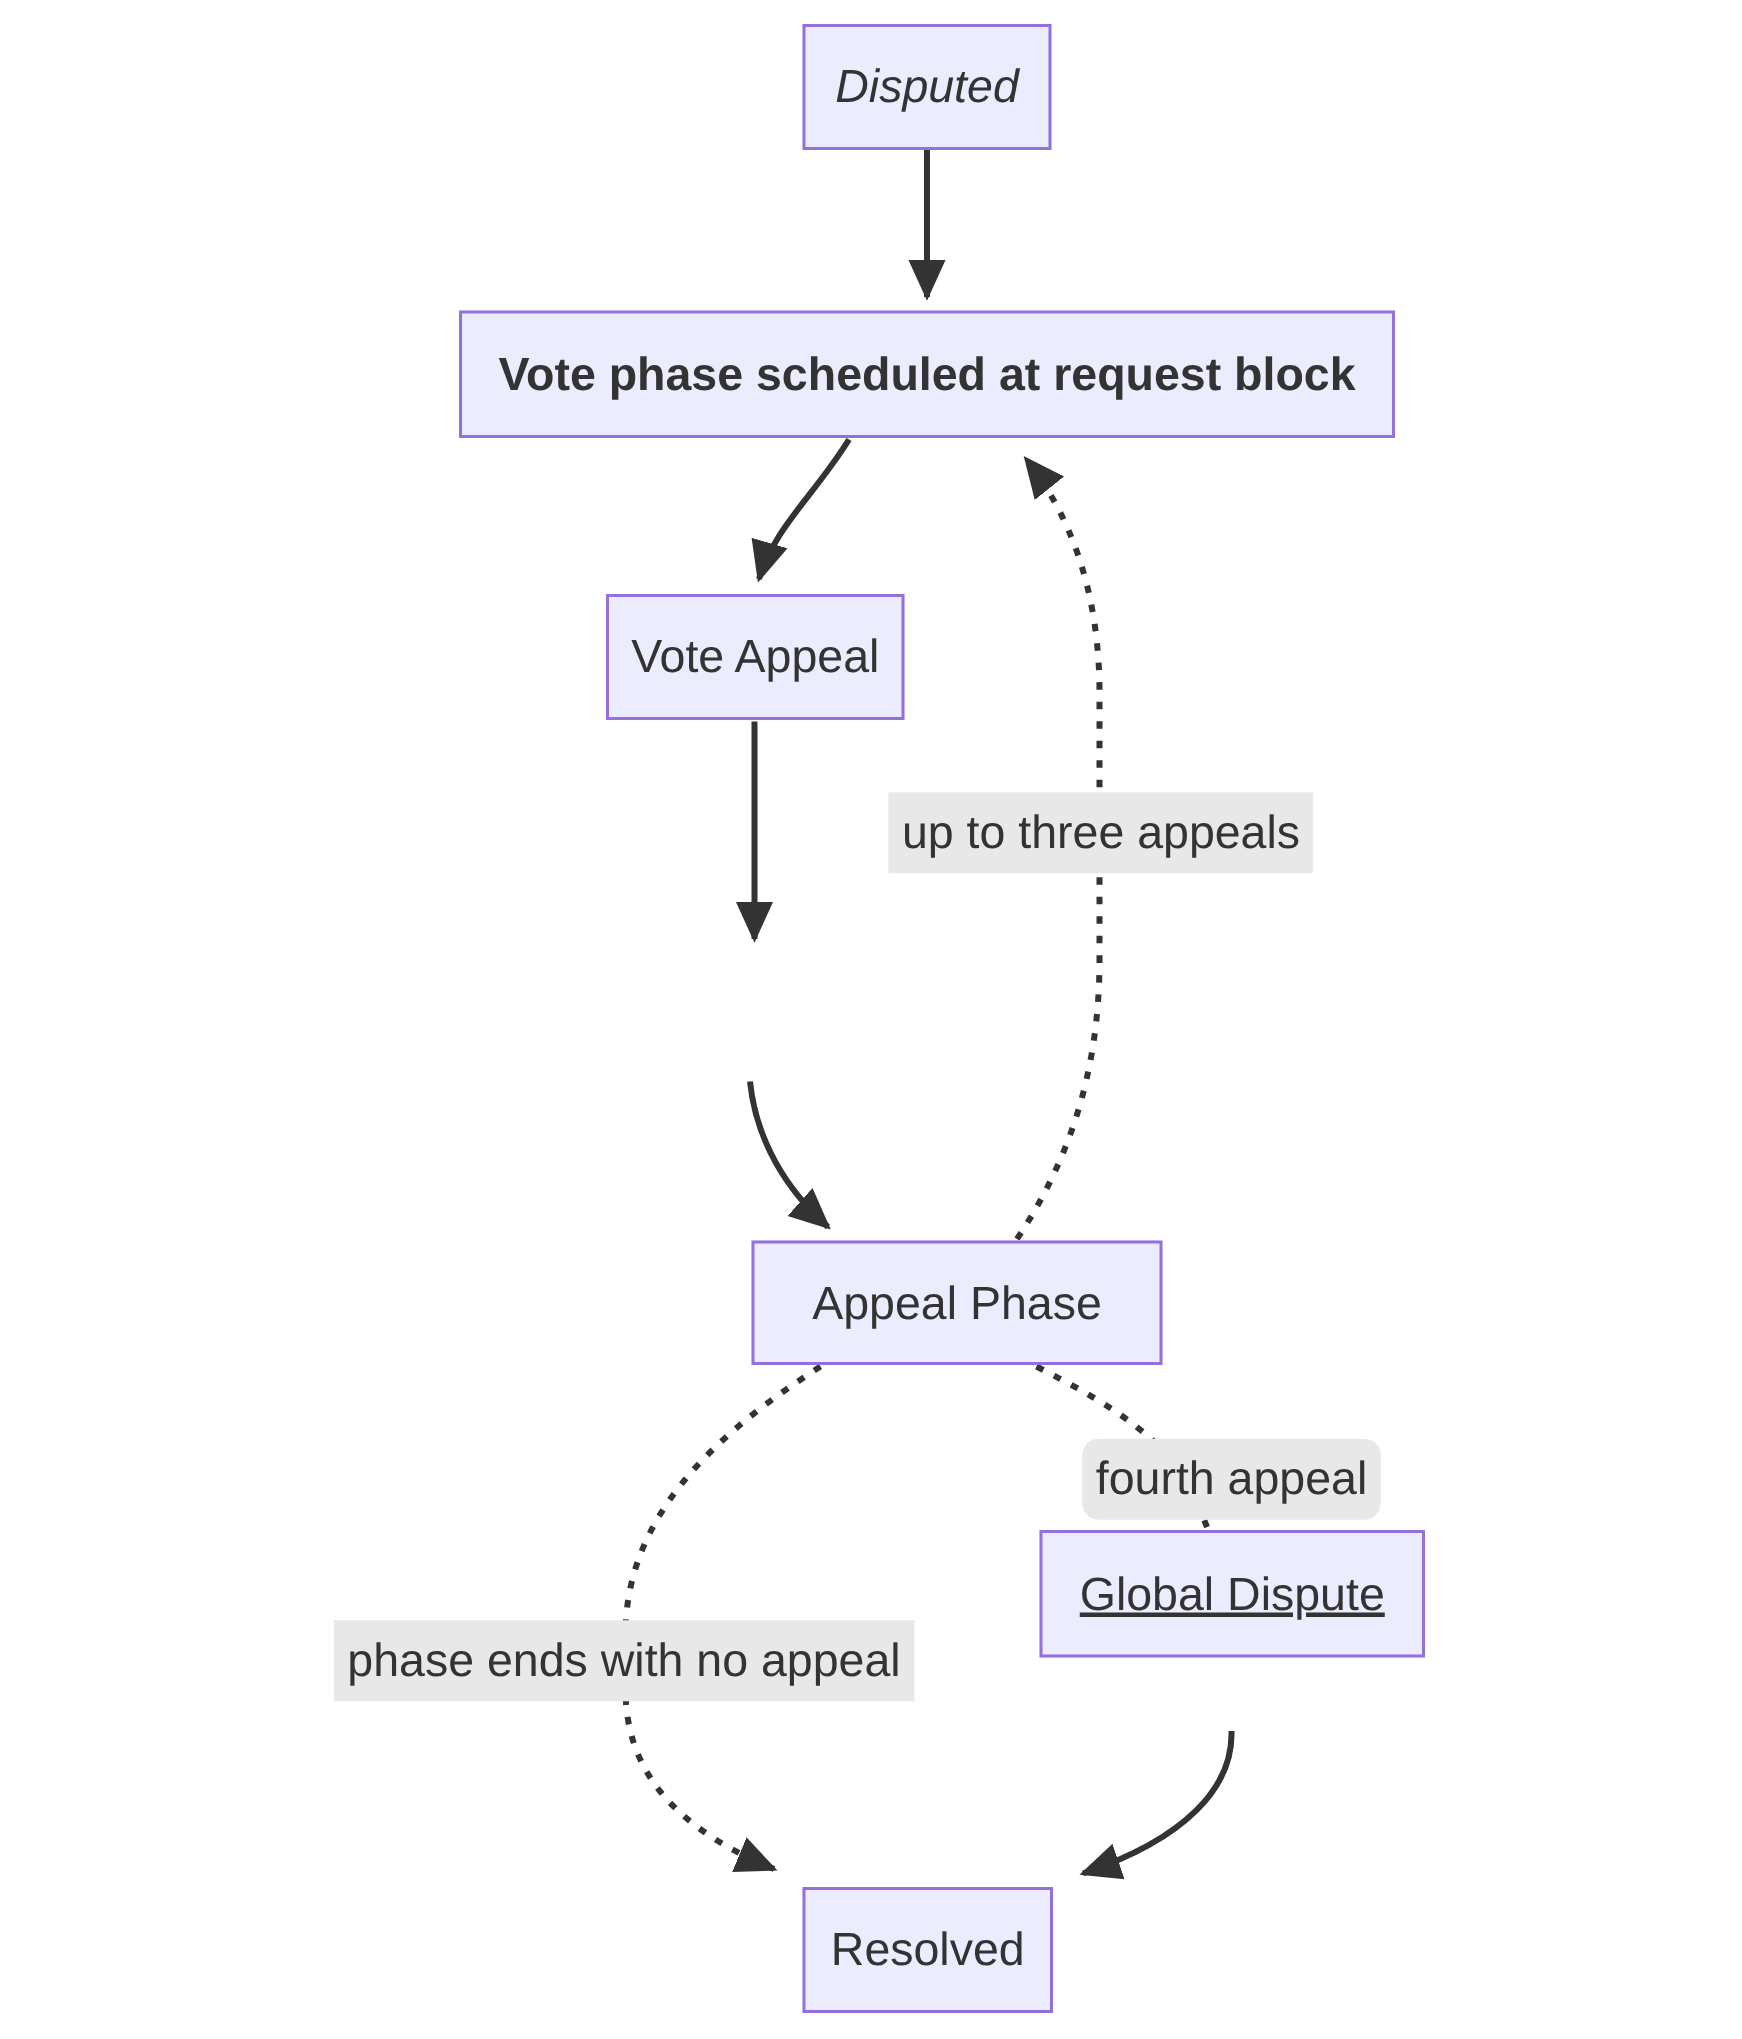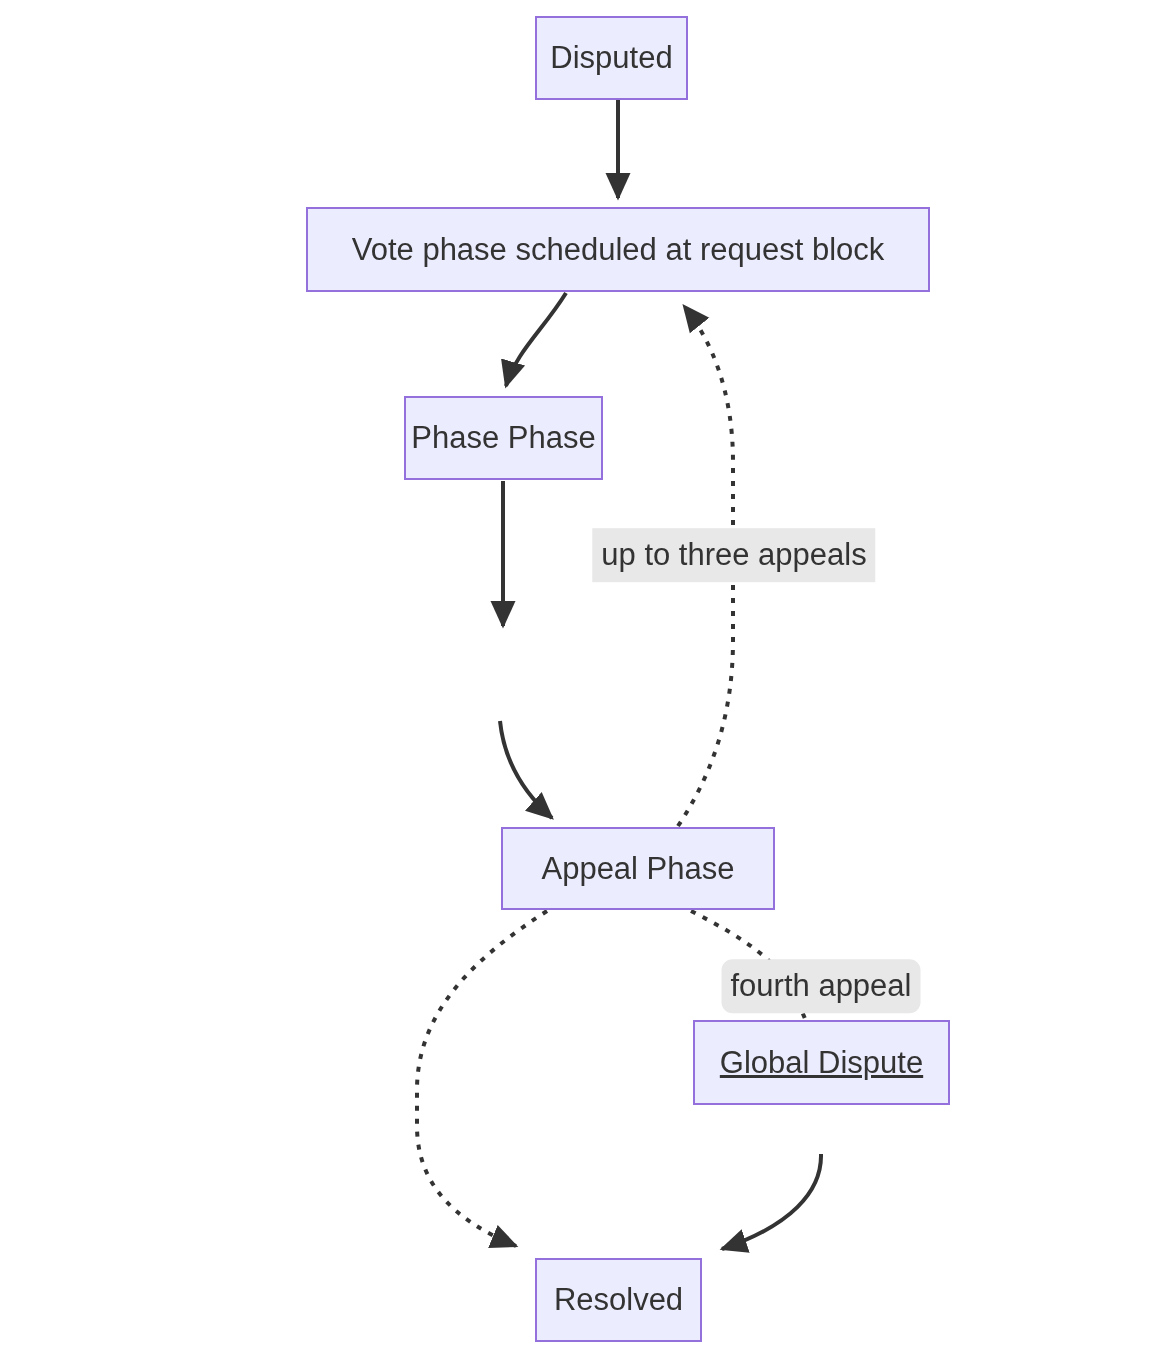--- a/index.html
+++ b/index.html
@@ -53,22 +53,22 @@
     position: absolute;
     transform: translate(-50%, -50%);
     background: var(--edge-label-bg);
     color: var(--node-text);
     font-size: 31px;
     line-height: 1.15;
     padding: 9px 9px;
     white-space: nowrap;
   }
   
-  #n-disputed     { left: 535px; top: 16px;   width: 153px; height: 84px; }
-  #n-scheduled    { left: 306px; top: 207px;  width: 624px; height: 85px; }
+  #n-disputed     { left: 535px; top: 16px;   width: 166px; height: 84px; font-style: italic; }
+  #n-scheduled    { left: 306px; top: 207px;  width: 624px; height: 85px; font-weight: bold; }
   #n-vote         { left: 404px; top: 396px;  width: 199px; height: 84px; }
   #n-aggregation  { left: 348px; top: 636px;  width: 312px; height: 84px; }
   #n-appeal       { left: 501px; top: 827px;  width: 274px; height: 83px; }
   #n-global       { left: 693px; top: 1020px; width: 257px; height: 85px; text-decoration: underline; }
   #n-resolved     { left: 535px; top: 1258px; width: 167px; height: 84px; justify-content: center; }
   
   #l-appeals  { left: 734px; top: 555px; }
   #l-fourth   { left: 821px; top: 986px; border-radius: 11px; }
   #l-noappeal { left: 416px; top: 1107px; }
 </style>
@@ -103,34 +103,35 @@
 
   <div class="node" id="n-disputed">
     <span>Disputed</span>
   </div>
 
   <div class="node" id="n-scheduled">
     <span>Vote phase scheduled at request block</span>
   </div>
 
   <div class="node" id="n-vote">
-    <span>Phase Phase</span>
+    <span>Vote Appeal</span>
   </div>
 
 
   <div class="node" id="n-appeal">
     <span>Appeal Phase</span>
   </div>
 
   <div class="node" id="n-global">
     <span>Global Dispute</span>
   </div>
 
   <div class="node" id="n-resolved">
     <span>Resolved</span>
   </div>
 
   <div class="edge-label" id="l-appeals">up to three appeals</div>
 
   <div class="edge-label" id="l-fourth">fourth appeal</div>
 
+  <div class="edge-label" id="l-noappeal">phase ends with no appeal</div>
 
 </div>
 
 </body></html>

